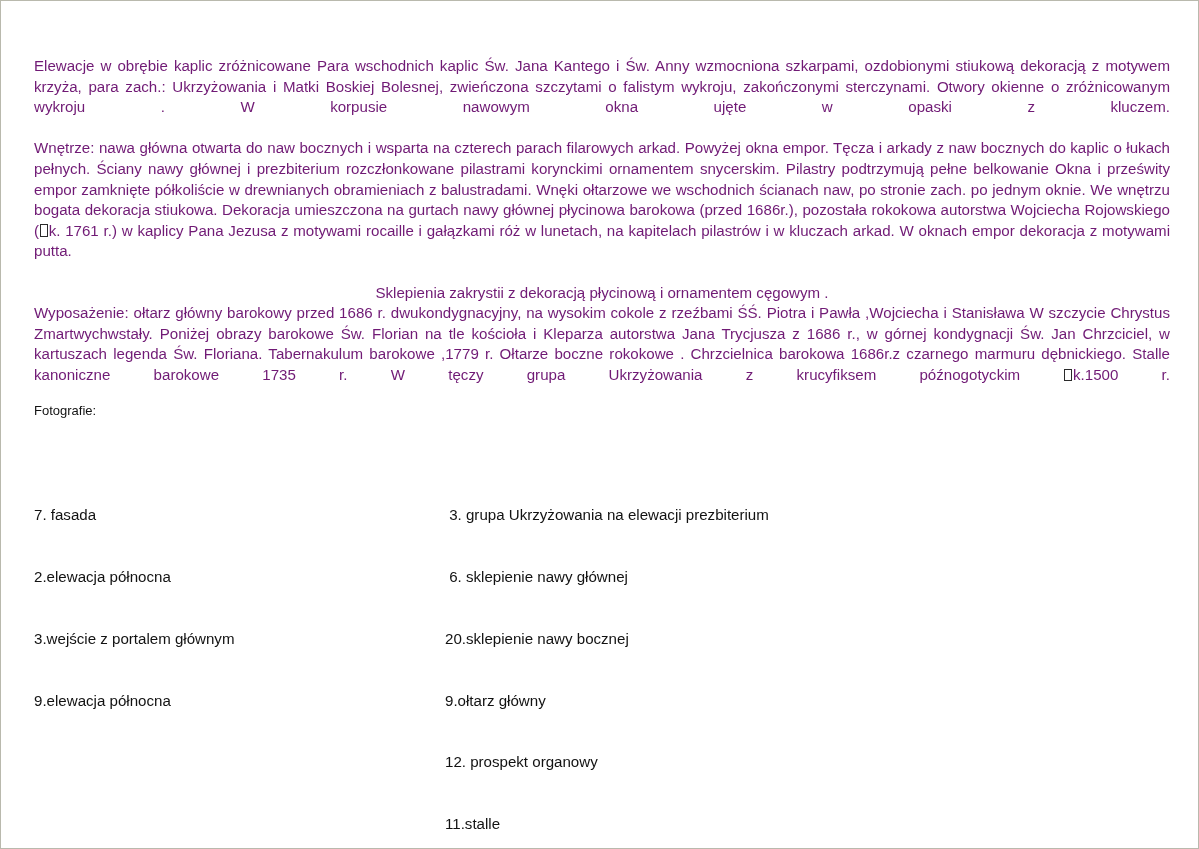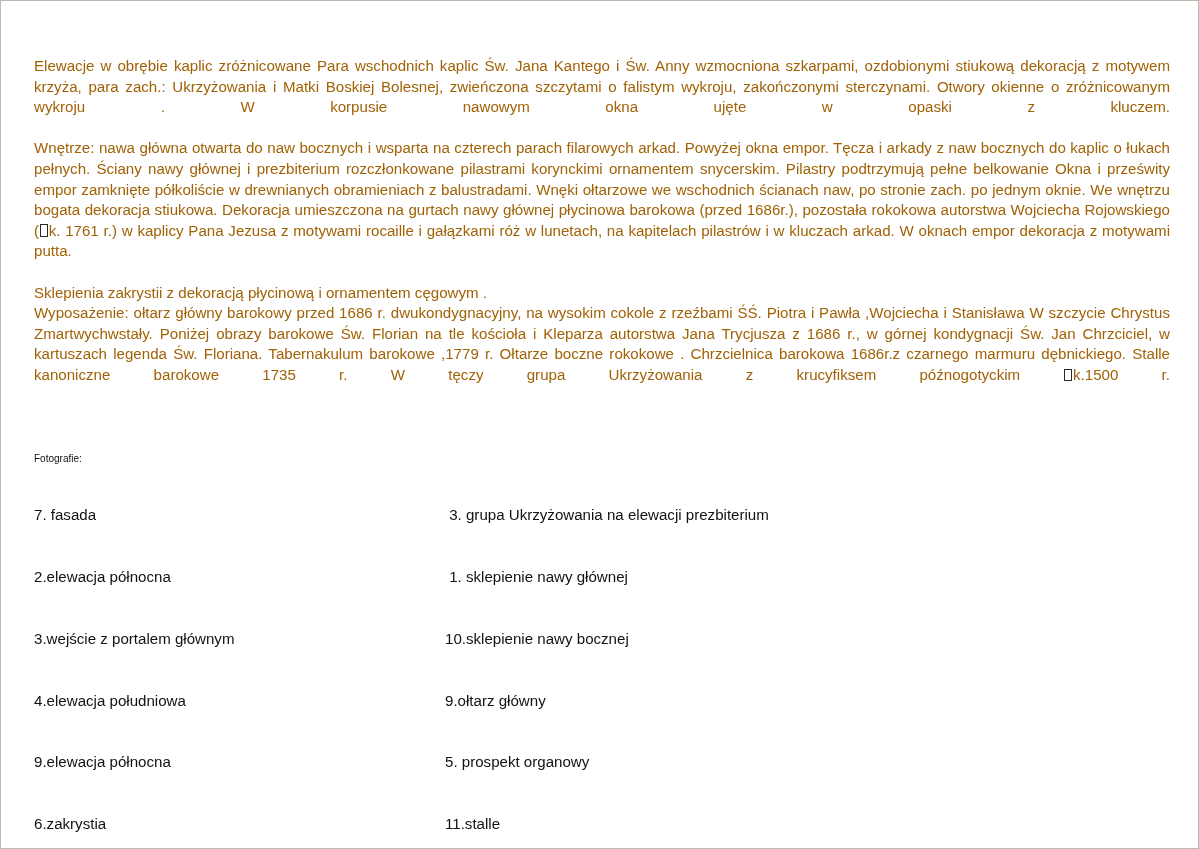--- a/index.html
+++ b/index.html
@@ -23,54 +23,54 @@
     position: absolute;
     left: 33px;
     top: 55px;
     width: 1136px;
   }
   .body-text {
     font-size: 15.1px;
     line-height: 20.6px;
     text-align: justify;
     text-justify: inter-word;
-    color: #a16207;
+    color: #701a75;
     -webkit-font-smoothing: antialiased;
   }
   .body-text p {
     margin: 0;
   }
   .para-block {
     text-align: justify;
   }
   .para-block:after {
     content: "";
     display: inline-block;
     width: 100%;
   }
   .last-line {
-    text-align: left;
+    text-align: center;
   }
   .heading-underline {
     text-underline-offset: 1px;
   }
   .tofu {
     display: inline-block;
     width: 0.56em;
     height: 0.82em;
     border: 1px solid #2a2a2a;
     box-sizing: border-box;
     vertical-align: -1px;
     margin: 0 0.04em;
   }
   .photos-title {
     position: absolute;
     left: 33px;
-    top: 448px;
-    font-size: 10px;
+    top: 400px;
+    font-size: 13px;
     line-height: 20.6px;
     color: #121212;
     text-align: center;
   }
   .photos-columns {
     position: absolute;
     left: 33px;
     top: 463px;
     width: 1000px;
   }
@@ -111,29 +111,27 @@
 
   </div>
 
   <div class="photos-title">Fotografie:</div>
 
   <div class="photos-columns">
     <div class="photo-col left">
       <span class="photo-item">7. fasada</span>
       <span class="photo-item">2.elewacja północna</span>
       <span class="photo-item">3.wejście z portalem głównym</span>
-      <span class="photo-item">4.elewacja południowa</span>
       <span class="photo-item">9.elewacja północna</span>
-      <span class="photo-item">6.zakrystia</span>
       
     </div>
     <div class="photo-col right">
       <span class="photo-item"> 3. grupa Ukrzyżowania na elewacji prezbiterium</span>
-      <span class="photo-item"> 1. sklepienie nawy głównej</span>
-      <span class="photo-item">10.sklepienie nawy bocznej</span>
+      <span class="photo-item"> 6. sklepienie nawy głównej</span>
+      <span class="photo-item">20.sklepienie nawy bocznej</span>
       <span class="photo-item">9.ołtarz główny</span>
-      <span class="photo-item">5. prospekt organowy</span>
+      <span class="photo-item">12. prospekt organowy</span>
       <span class="photo-item">11.stalle</span>
       
     </div>
   </div>
 
 </div>
 
 </body></html>

